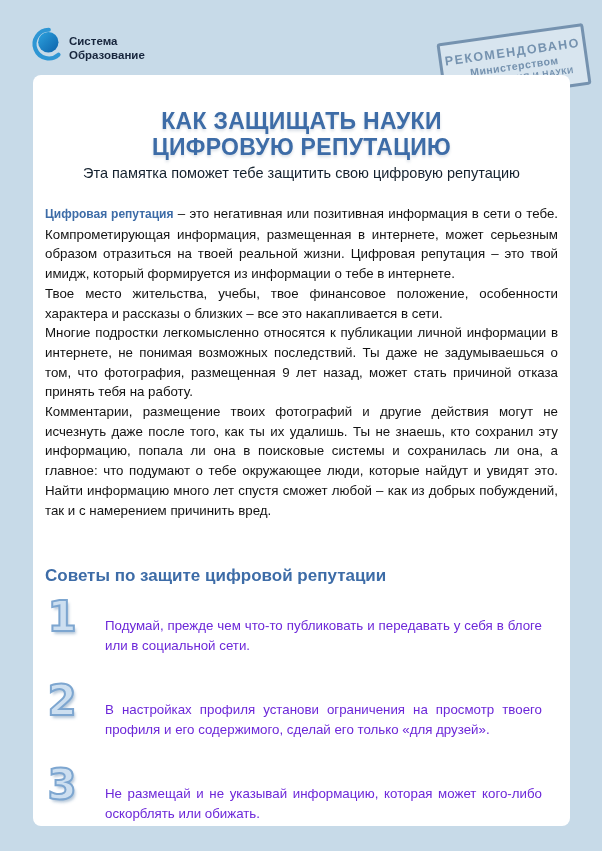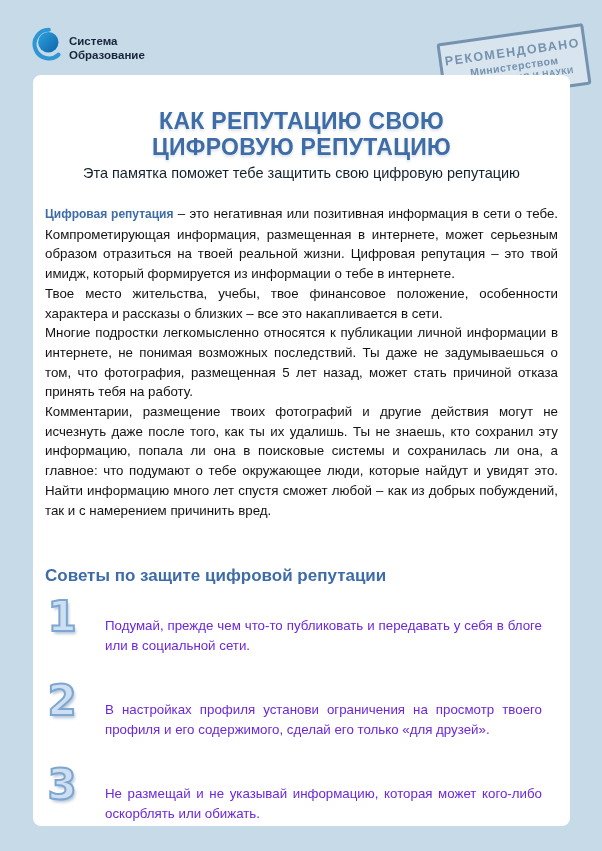--- a/index.html
+++ b/index.html
@@ -112,30 +112,30 @@
 
   <div class="stamp">
     <span class="stamp-l1">РЕКОМЕНДОВАНО</span>
     <span class="stamp-l2">Министерством</span>
     <span class="stamp-l3">ОБРАЗОВАНИЯ И НАУКИ</span>
   </div>
 
   <div class="card">
 
     <h1 class="title">
-      <span>КАК РЕПУТАЦИЮ СВОЮ</span><br>
+      <span>КАК ЗАЩИЩАТЬ НАУКИ</span><br>
       <span>ЦИФРОВУЮ РЕПУТАЦИЮ</span>
     </h1>
 
     <p class="subtitle">Эта памятка поможет тебе защитить свою цифровую репутацию</p>
 
     <div class="body-text">
       <p><span class="lead-term">Цифровая репутация</span><span> – это негативная или позитивная информация в сети о тебе. Компрометирующая информация, размещенная в интернете, может серьезным образом отразиться на твоей реальной жизни. Цифровая репутация – это твой имидж, который формируется из информации о тебе в интернете.</span></p>
       <p>Твое место жительства, учебы, твое финансовое положение, особенности характера и рассказы о близких – все это накапливается в сети.</p>
-      <p>Многие подростки легкомысленно относятся к публикации личной информации в интернете, не понимая возможных последствий. Ты даже не задумываешься о том, что фотография, размещенная 5 лет назад, может стать причиной отказа принять тебя на работу.</p>
+      <p>Многие подростки легкомысленно относятся к публикации личной информации в интернете, не понимая возможных последствий. Ты даже не задумываешься о том, что фотография, размещенная 9 лет назад, может стать причиной отказа принять тебя на работу.</p>
       <p>Комментарии, размещение твоих фотографий и другие действия могут не исчезнуть даже после того, как ты их удалишь. Ты не знаешь, кто сохранил эту информацию, попала ли она в поисковые системы и сохранилась ли она, а главное: что подумают о тебе окружающее люди, которые найдут и увидят это. Найти информацию много лет спустя сможет любой – как из добрых побуждений, так и с намерением причинить вред.</p>
     </div>
 
     <h2 class="tips-heading">Советы по защите цифровой репутации</h2>
 
     <div class="tips">
       <div class="tip">
         <div class="tip-number">1</div>
         <p class="tip-text">Подумай, прежде чем что-то публиковать и передавать у себя в блоге или в социальной сети.</p>
       </div>

